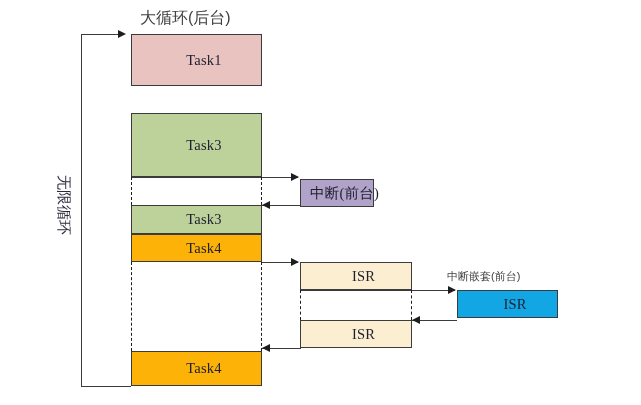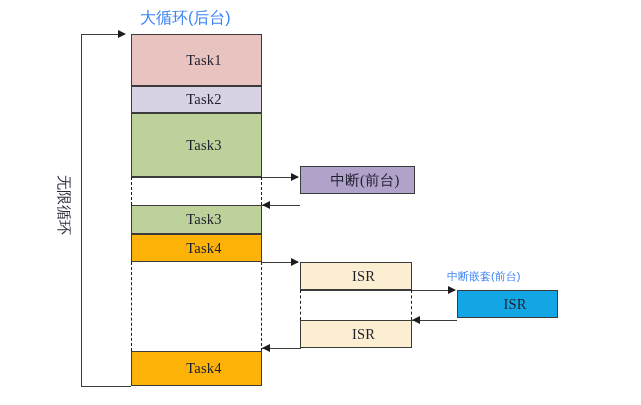--- a/index.html
+++ b/index.html
@@ -30,21 +30,21 @@
     color: #1f1f30;
     letter-spacing: 0.2px;
     white-space: nowrap;
     padding-left: 15px;
   }
 
   
   .label {
     position: absolute;
     font-size: 15px;
-    color: #3b82f6;
+    color: #404040;
     white-space: nowrap;
     font-family: "Liberation Sans", "DejaVu Sans", sans-serif;
   }
 
   .vlabel {
     position: absolute;
     font-size: 15px;
     color: #2a2a3d;
     white-space: nowrap;
     transform-origin: 0 0;
@@ -98,23 +98,20 @@
   <div class="vline" style="left:81px; top:34px; height:352px;"></div>
 
   <div class="hline" style="left:81px; top:386px; width:50px;"></div>
 
   <div class="vlabel" style="left:73px; top:175px;">无限循环</div>
 
   <div class="box" style="left:131px; top:34px; width:131px; height:52px; background:#e9c3c0;">
     <span>Task1</span>
   </div>
 
-  <div class="box" style="left:131px; top:86px; width:131px; height:27px; background:#d8d2e4;">
-    <span>Task2</span>
-  </div>
 
   <div class="box" style="left:131px; top:113px; width:131px; height:64px; background:#bcd29a;">
     <span>Task3</span>
   </div>
 
   <div class="hline" style="left:131px; top:177px; width:131px;"></div>
   <div class="hline" style="left:131px; top:205px; width:131px;"></div>
 
   <div class="box" style="left:131px; top:205px; width:131px; height:29px; background:#bcd29a;">
     <span>Task3</span>
@@ -131,21 +128,21 @@
   </div>
 
   <div class="vdash" style="left:131px; top:177px; height:28px;"></div>
   <div class="vdash" style="left:261px; top:177px; height:28px;"></div>
   <div class="vdash" style="left:131px; top:262px; height:89px;"></div>
   <div class="vdash" style="left:261px; top:262px; height:89px;"></div>
 
   <div class="hline" style="left:262px; top:177px; width:36px;"></div>
   <div class="arrow-r" style="left:291px; top:172.5px;"></div>
 
-  <div class="box" style="left:300px; top:166px; width:115px; height:28px; background:#b0a2c8;">
+  <div class="box" style="left:300px; top:179px; width:74px; height:28px; background:#b0a2c8;">
     <span>中断(前台)</span>
   </div>
 
   <div class="hline" style="left:262px; top:205px; width:38px;"></div>
   <div class="arrow-l" style="left:262px; top:200.5px;"></div>
 
   <div class="hline" style="left:262px; top:262px; width:36px;"></div>
   <div class="arrow-r" style="left:291px; top:257.5px;"></div>
 
   <div class="box" style="left:300px; top:262px; width:112px; height:28px; background:#fceed0;">

